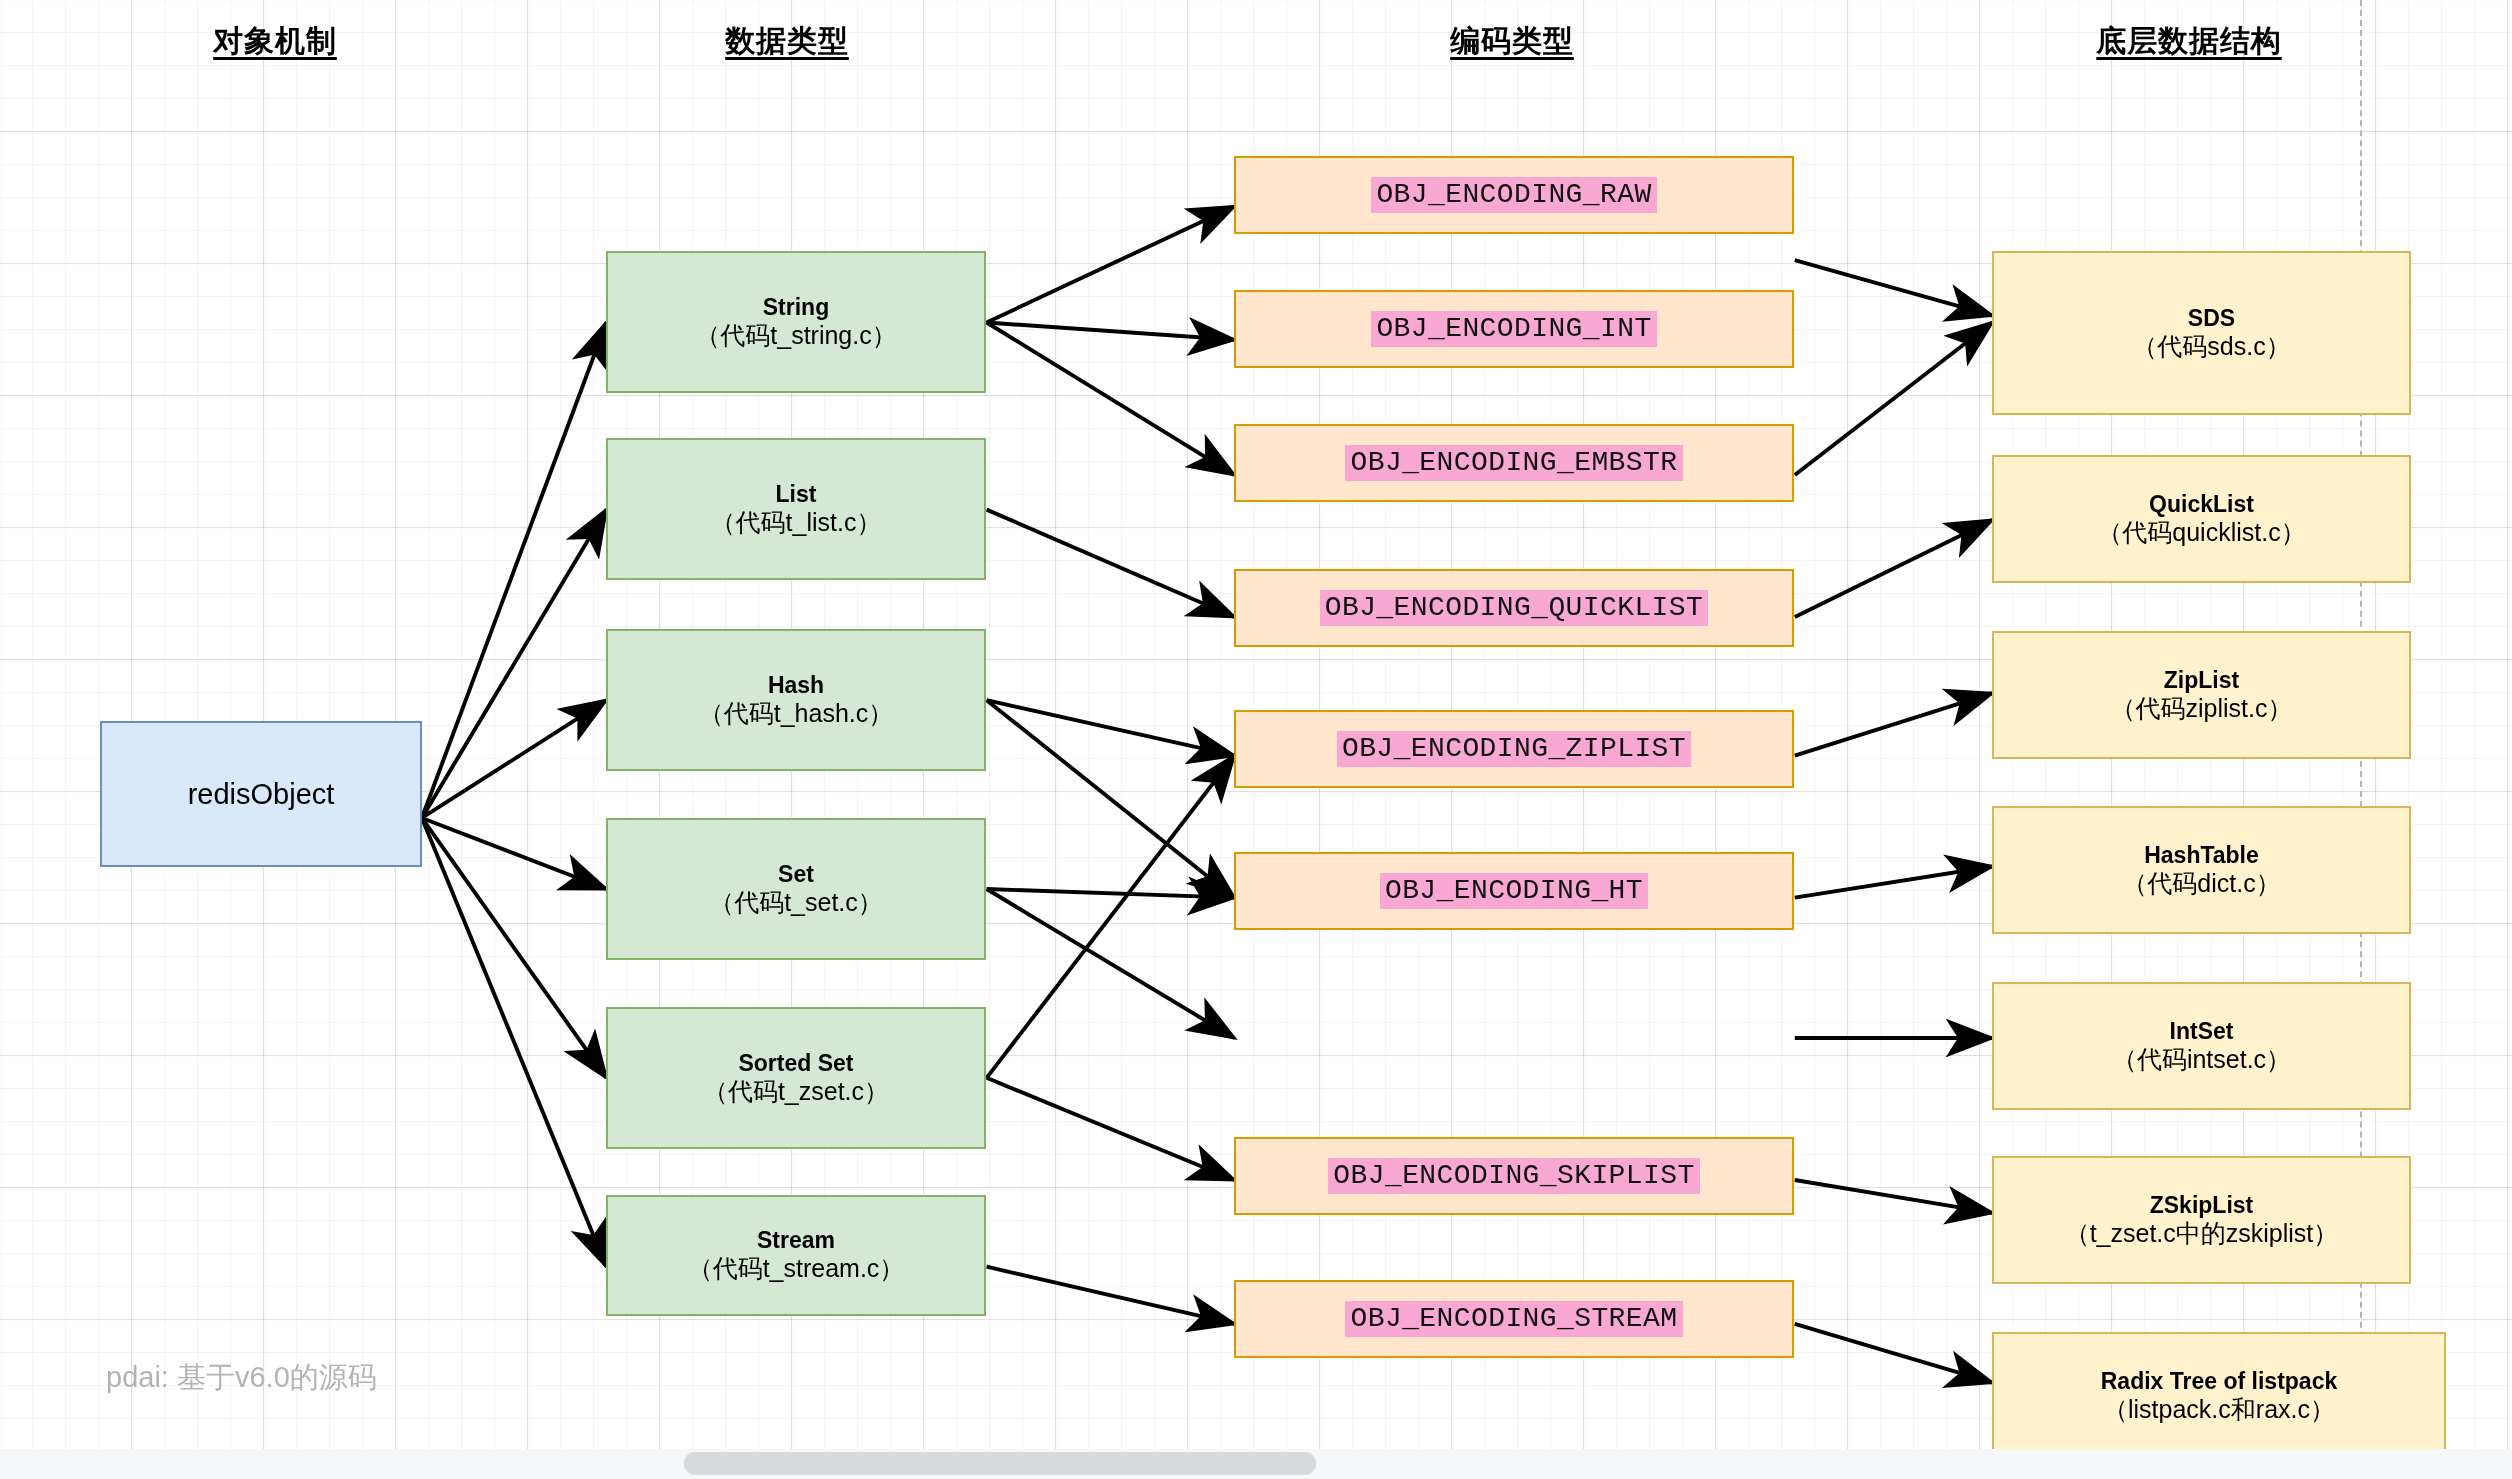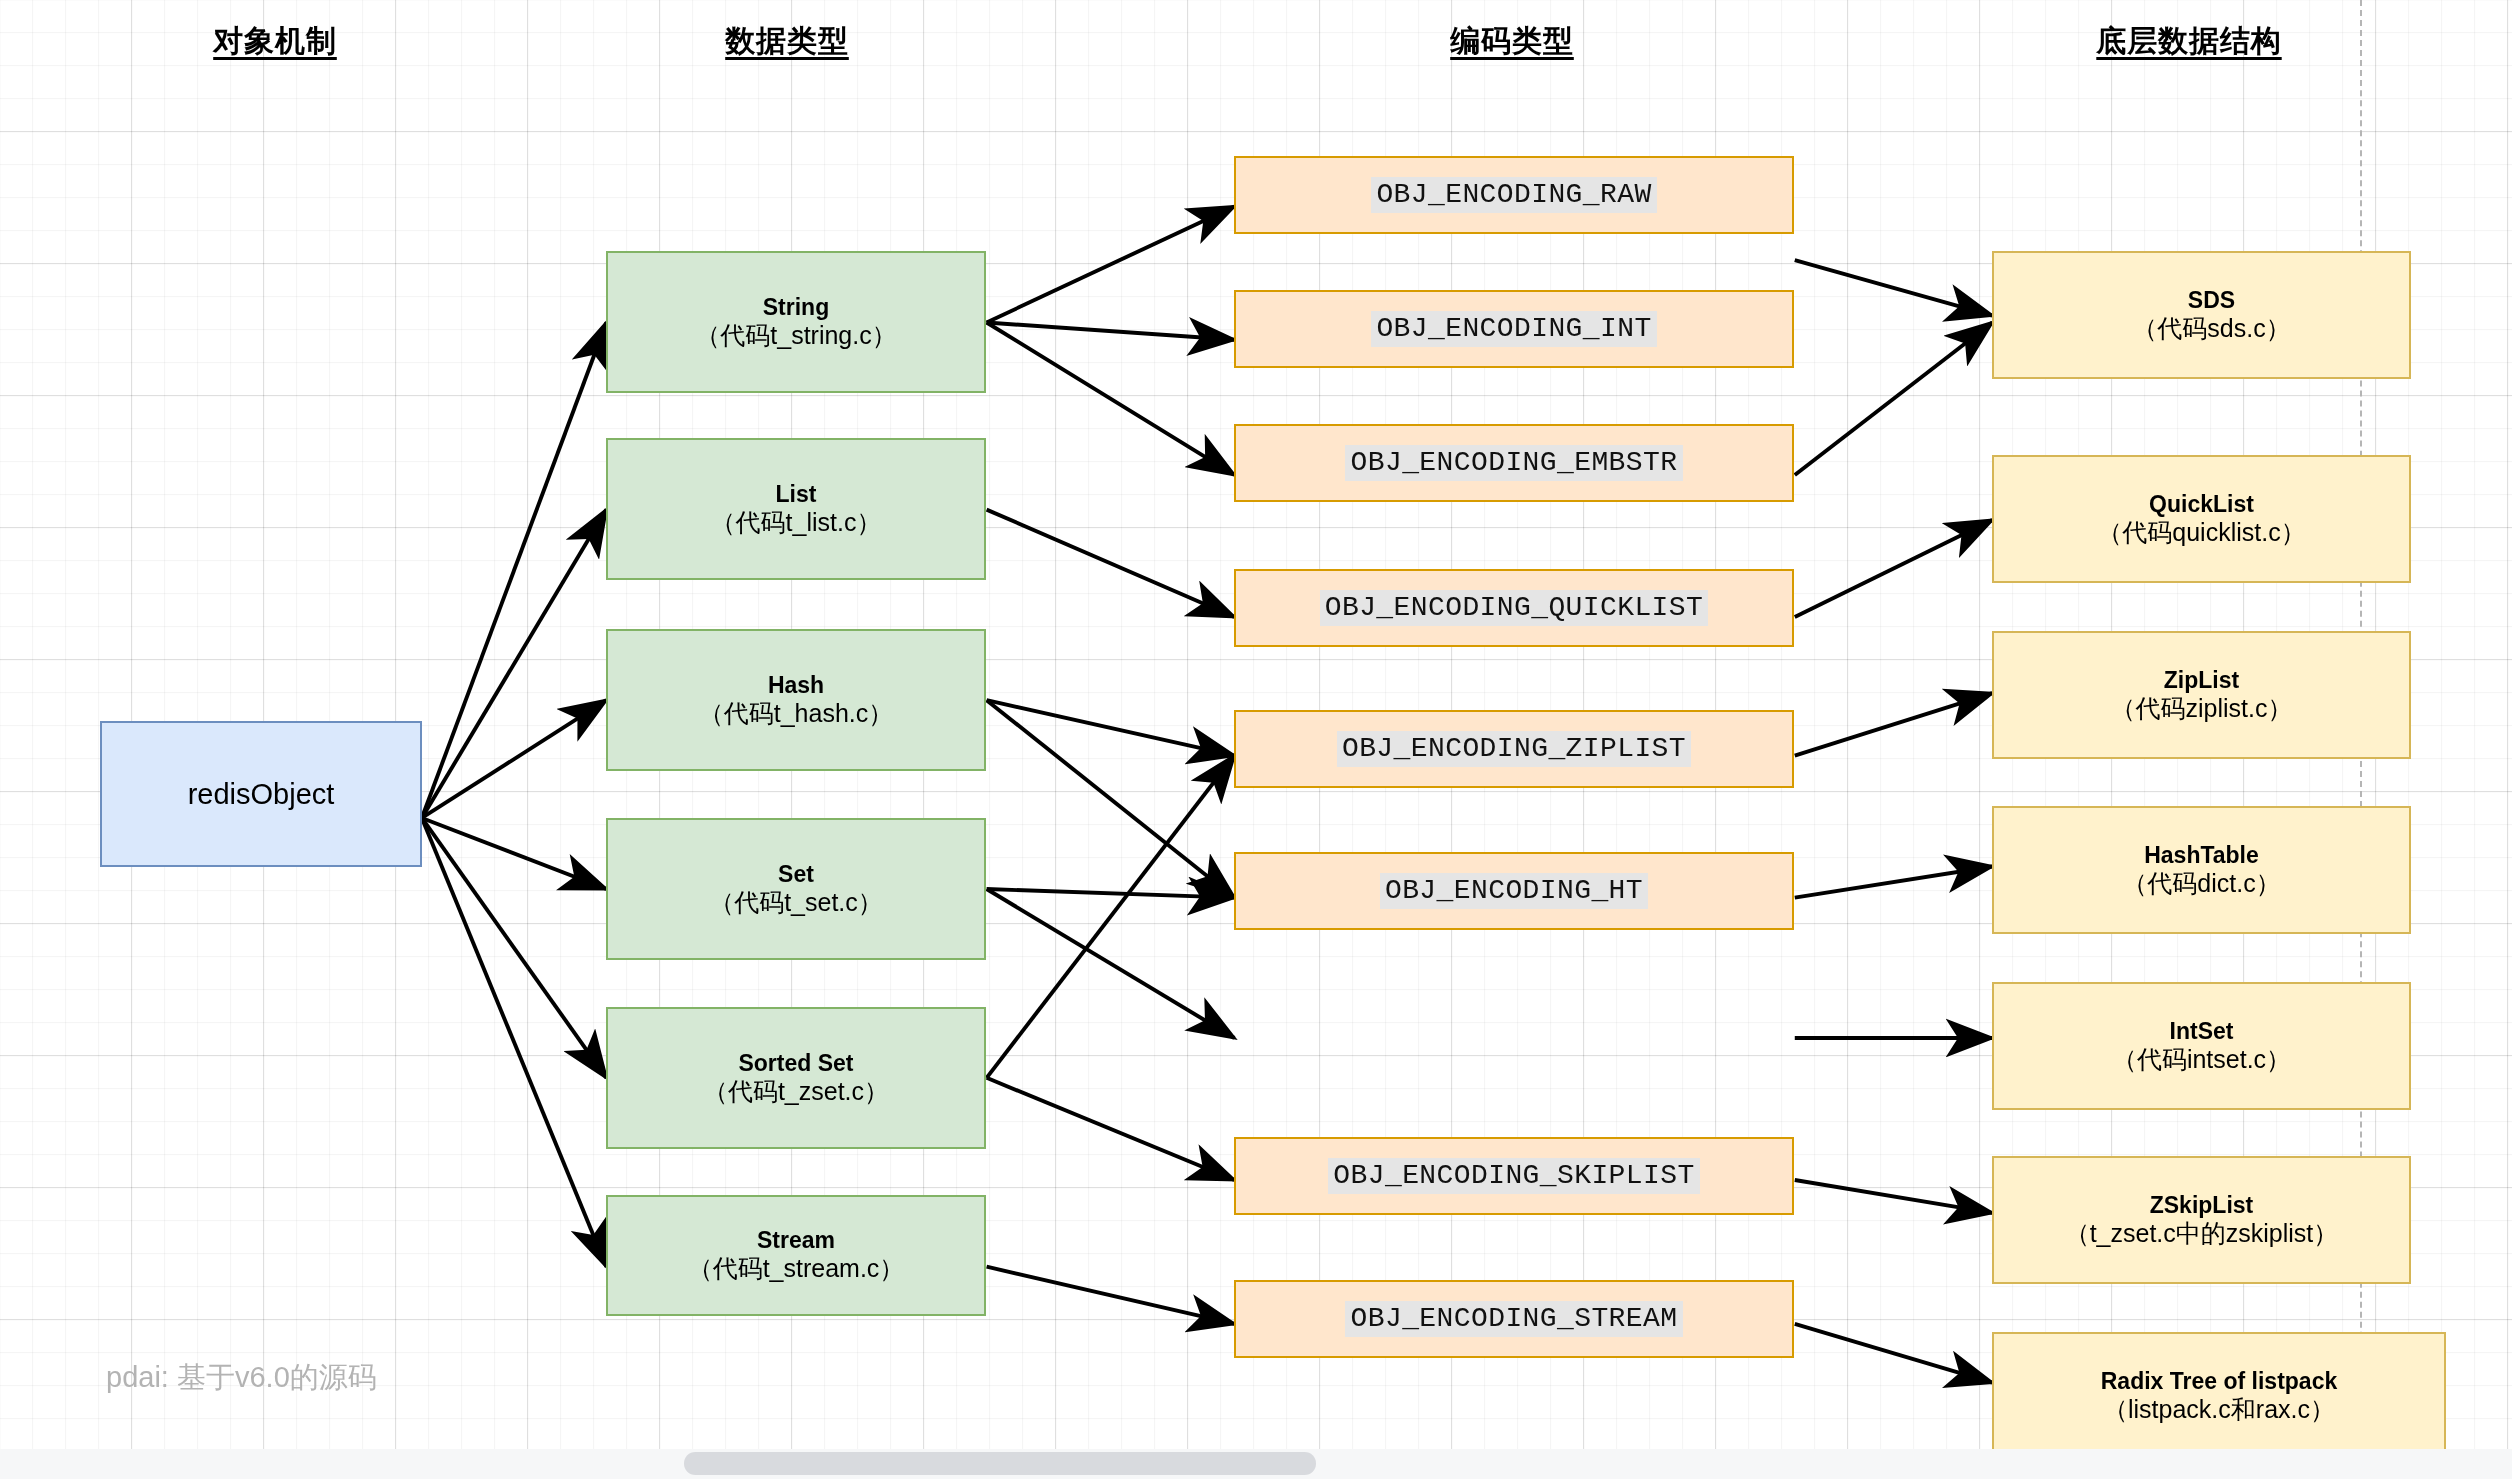--- a/index.html
+++ b/index.html
@@ -28,21 +28,21 @@
   }
   .node .t1{font-size:23px;font-weight:bold;color:#000;}
   .node .t2{font-size:25px;color:#000;}
   .n-blue{background:#dae8fc;border:2.6px solid #6c8ebf;}
   .n-blue .t1{font-weight:normal;font-size:29px;}
   .n-green{background:#d5e8d4;border:2.6px solid #82b366;}
   .n-yellow{background:#fff2cc;border:2.6px solid #d6b656;}
   .n-orange{background:#ffe6cc;border:2.6px solid #d79b00;}
   .n-orange .code{
     font-family:"Liberation Mono","DejaVu Sans Mono",monospace;
-    font-size:28px;color:#111;background:#e5e5e5;
+    font-size:28px;color:#111;background:#f9a8d4;
     padding:1.7px 5.2px;letter-spacing:0.4px;white-space:nowrap;
   }
   #wires{position:absolute;left:0;top:0;width:2512px;height:1480px;pointer-events:none;}
   .watermark{
     position:absolute;font-size:29px;color:#b3b3b3;white-space:nowrap;
   }
   .dashline{
     position:absolute;width:0;border-left:2.6px dashed #b5b5b5;
   }
   .scroll-track{
@@ -161,21 +161,21 @@
   <div class="node n-orange" style="left:1234px;top:852px;width:560px;height:78px;">
     <span class="code">OBJ_ENCODING_HT</span>
   </div>
   <div class="node n-orange" style="left:1234px;top:1137px;width:560px;height:78px;">
     <span class="code">OBJ_ENCODING_SKIPLIST</span>
   </div>
   <div class="node n-orange" style="left:1234px;top:1280px;width:560px;height:78px;">
     <span class="code">OBJ_ENCODING_STREAM</span>
   </div>
 
-  <div class="node n-yellow" style="left:1992px;top:251px;width:419px;height:128px;padding-left:20px;">
+  <div class="node n-yellow" style="left:1992px;top:251px;width:419px;height:164px;padding-left:20px;">
     <span class="t1">SDS</span>
     <span class="t2">（代码sds.c）</span>
   </div>
   <div class="node n-yellow" style="left:1992px;top:455px;width:419px;height:128px;">
     <span class="t1">QuickList</span>
     <span class="t2">（代码quicklist.c）</span>
   </div>
   <div class="node n-yellow" style="left:1992px;top:631px;width:419px;height:128px;">
     <span class="t1">ZipList</span>
     <span class="t2">（代码ziplist.c）</span>

